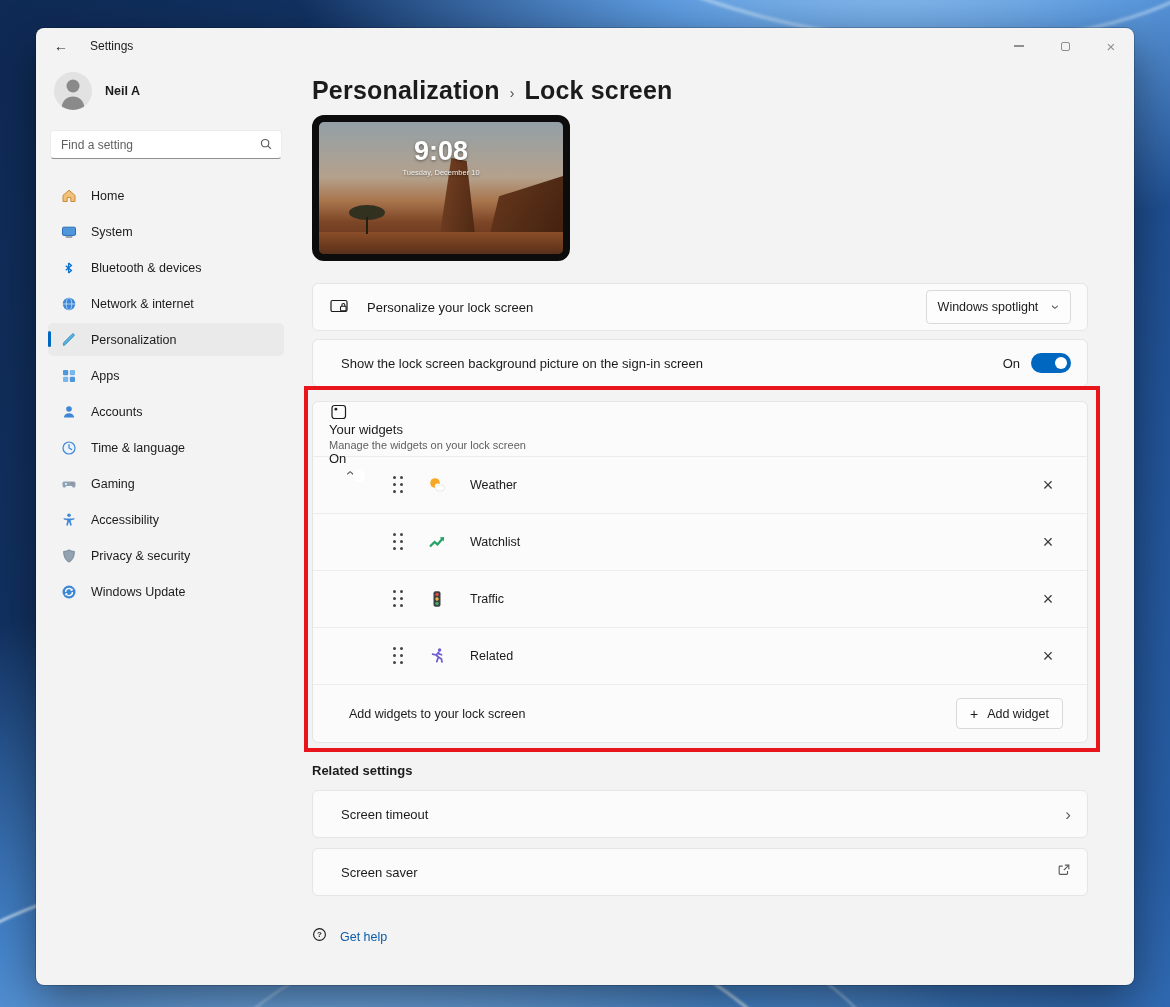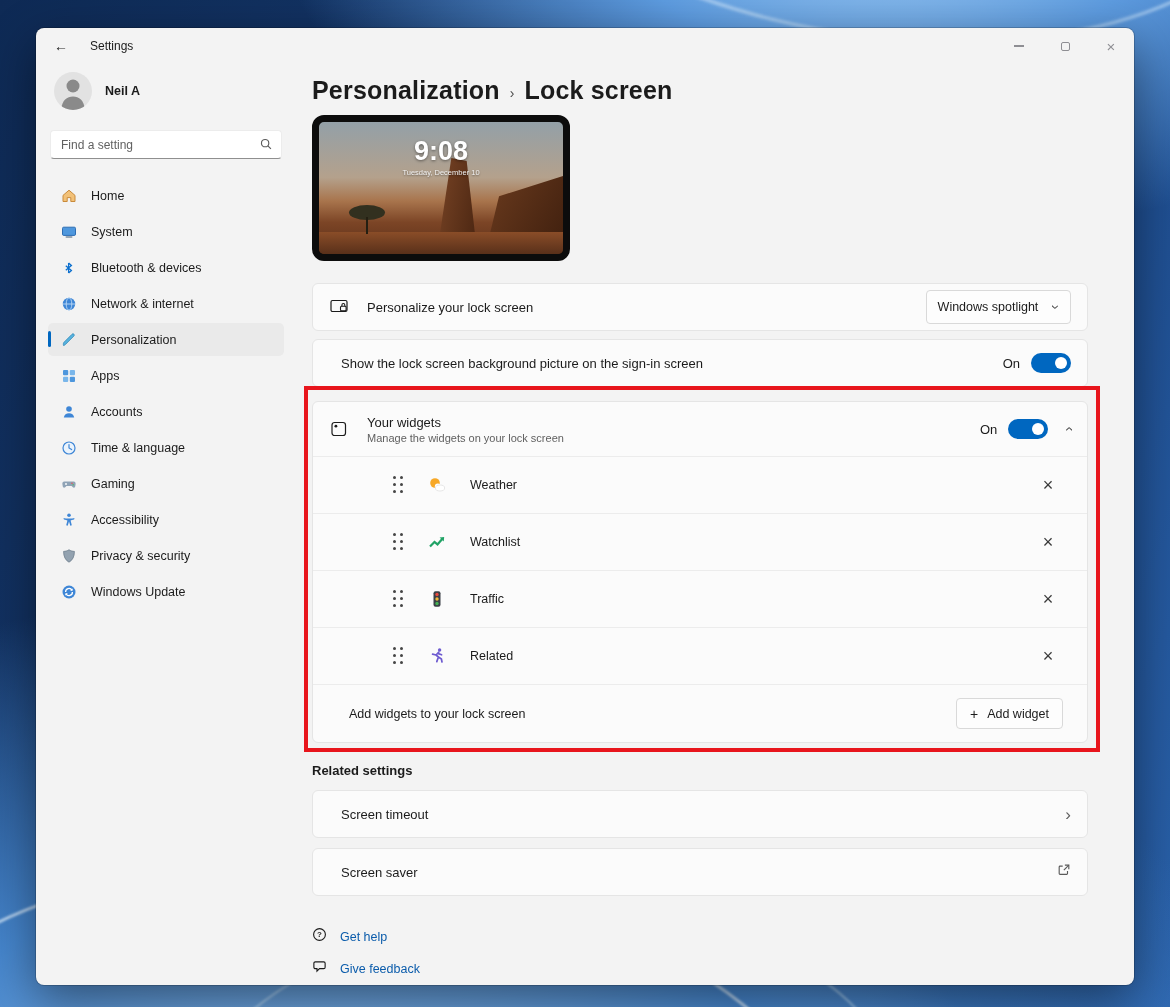--- a/index.html
+++ b/index.html
@@ -108,21 +108,21 @@
 
   .toggle { width:40px; height:20px; border-radius:10px; background:#0067c0; position:relative; }
   .toggle::after { content:""; position:absolute; right:4px; top:4px; width:12px; height:12px;
     border-radius:50%; background:#fff; }
   .state-label { font-size:13px; margin-right:11px; }
 
   
   .widgets-wrap { position:relative; margin-top:14px; }
   .annotation { position:absolute; left:-8px; right:-12px; top:-15px; bottom:-9px;
     border:4px solid #e8151c; pointer-events:none; z-index:5; }
-  .widgets-header { display:flex; align-items:center; height:54px; padding:0 16px; }
+  .widgets-header { display:flex; align-items:flex-start; height:54px; padding:0 16px;flex-direction:column; }
   .widgets-title { font-size:13px; }
   .widgets-sub { font-size:11px; color:#5f5f5f; margin-top:2px; }
   .widget-row { display:flex; align-items:center; height:57px; padding:0 30px 0 80px;
     border-top:1px solid #ececec; }
   .drag-handle { display:grid; grid-template-columns:repeat(2,4px); grid-auto-rows:4px; gap:3px;
     margin-right:24px; }
   .drag-handle i { width:3px; height:3px; background:#454545; border-radius:50%; }
   .widget-icon { width:18px; height:18px; margin-right:24px; display:flex; }
   .widget-label { font-size:12.5px; flex:1; }
   .x-btn { font-size:18px; color:#3a3a3a; line-height:1; width:18px; text-align:center; }
@@ -485,25 +485,17 @@
       <div class="footer-links">
         <div class="flink-row">
           <span>
             <svg viewBox="0 0 16 16" width="15" height="15">
                 <circle cx="8" cy="8" r="6.3" fill="none" stroke="#1b1b1b" stroke-width="1.2"></circle>
                 <text x="8" y="11" text-anchor="middle" font-size="8.5" font-family="Liberation Sans, sans-serif" font-weight="bold" fill="#1b1b1b">?</text>
               </svg>
           </span>
           <a class="flink">Get help</a>
         </div>
-        <div class="flink-row">
-          <span>
-            <svg viewBox="0 0 16 16" width="15" height="15" fill="none" stroke="#1b1b1b" stroke-width="1.2">
-                <path d="M3.5 3 H12.5 C13.3 3 14 3.7 14 4.5 V8.8 C14 9.6 13.3 10.3 12.5 10.3 H8 L5.3 13 V10.3 H3.5 C2.7 10.3 2 9.6 2 8.8 V4.5 C2 3.7 2.7 3 3.5 3 Z"></path>
-              </svg>
-          </span>
-          <a class="flink">Give feedback</a>
-        </div>
       </div>
 
     </div>
   </div>
 </div>
 
 </body></html>

